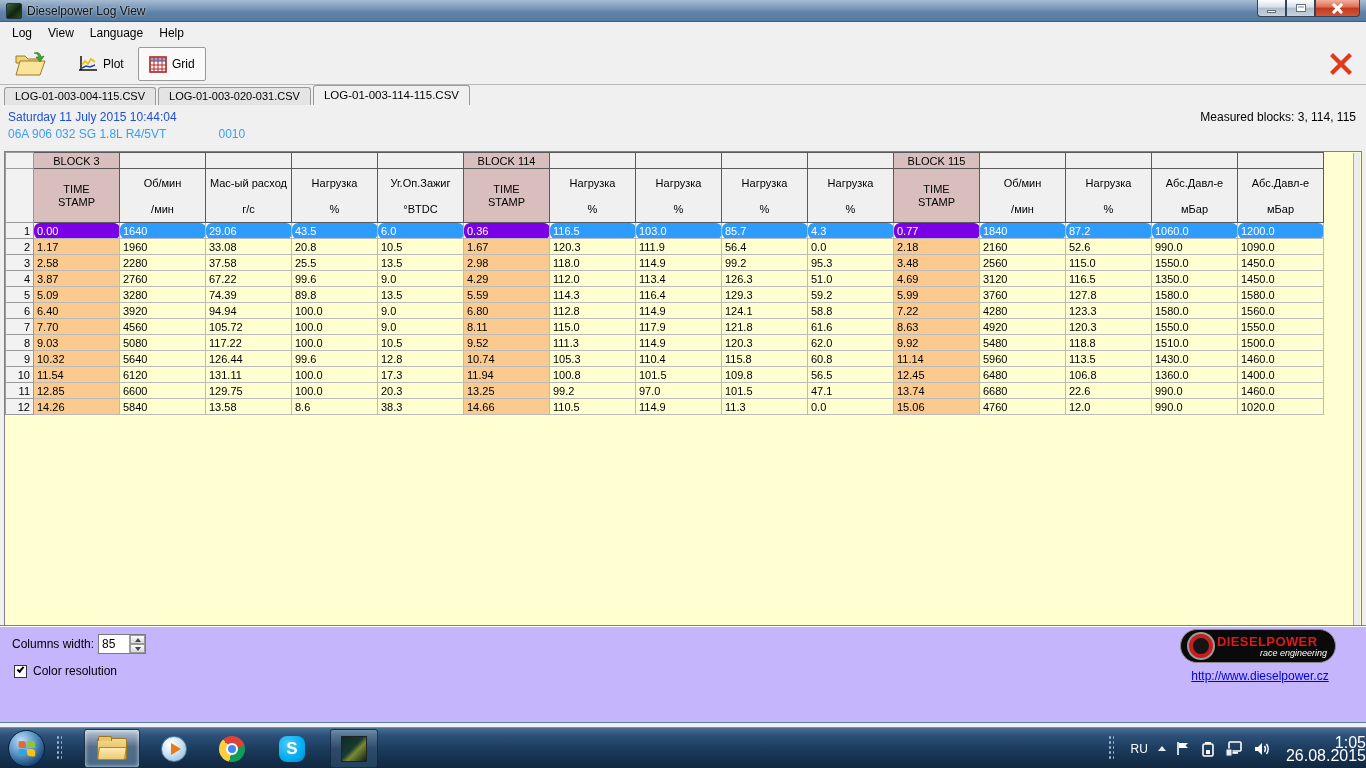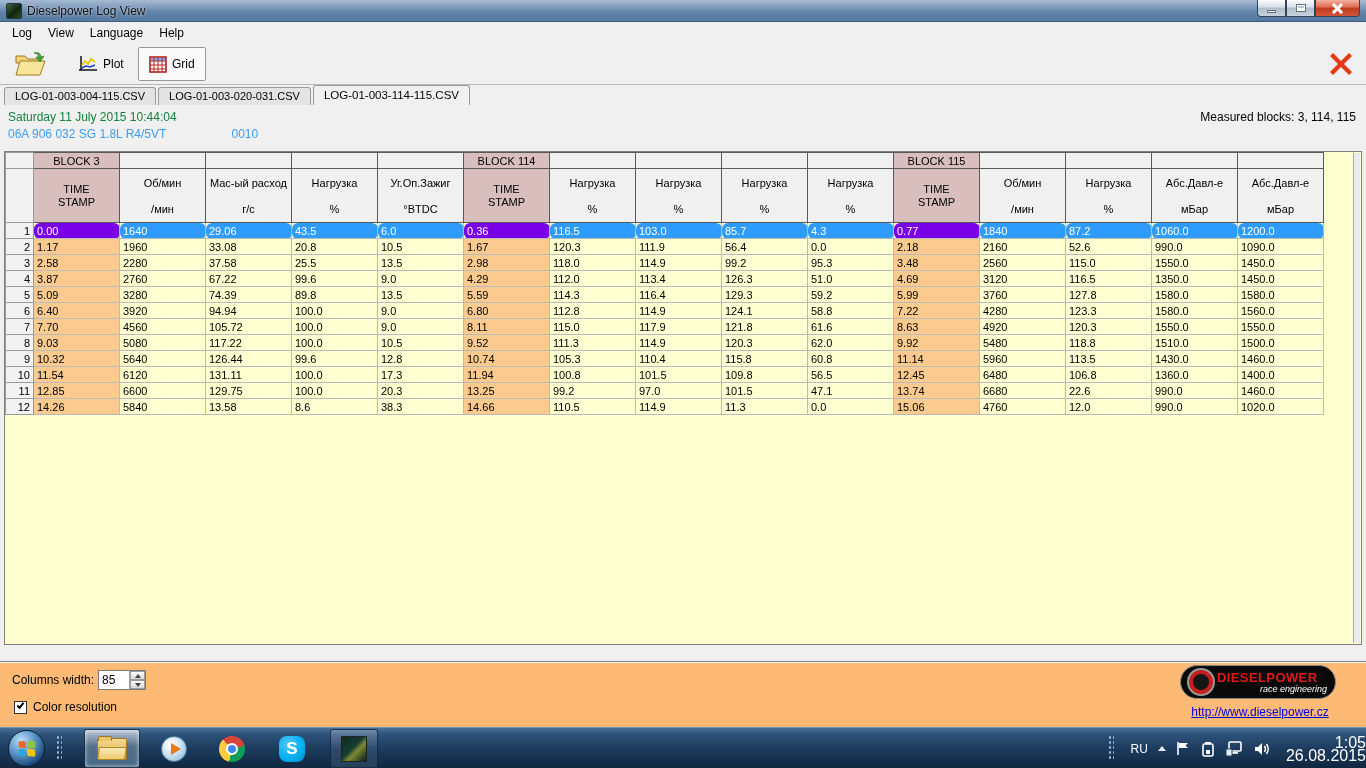--- a/index.html
+++ b/index.html
@@ -41,23 +41,23 @@
   .tb-closefile { position:absolute; right:10px; top:6px; width:30px; height:30px; display:flex; align-items:center; justify-content:center; }
 
   
   .tabstrip { position:absolute; left:0; top:85px; width:1366px; height:20px; display:flex; align-items:flex-end; padding-left:4px; }
   .tab { height:18px; padding:2px 10px 0; font-size:11px; background:#E4E4E4;
     border:1px solid #9A9A9A; border-bottom:none; border-radius:3px 3px 0 0; margin-right:2px; white-space:nowrap; }
   .tab.active { height:20px; background:#F0F0F0; font-size:11.5px; padding-top:3px; }
 
   
   .infopanel { position:absolute; left:0; top:105px; width:1366px; height:46px; background:#F0F0F0; }
-  .info-line1 { position:absolute; left:8px; top:5px; color:#15803d; font-size:12px; }
+  .info-line1 { position:absolute; left:8px; top:5px; color:#1d4ed8; font-size:12px; }
   .info-line2 { position:absolute; left:8px; top:22px; color:#3B9EF3; font-size:12px; }
-  .info-code { margin-left:62px; }
+  .info-code { margin-left:49px; }
   .measured { position:absolute; right:10px; top:5px; color:#000; font-size:12px; }
 
   
   .grid-area { position:absolute; left:4px; top:151px; width:1358px; height:494px;
     background:#FFFFD2; border:1px solid #808080; }
   .grid-scroll { position:absolute; right:1px; top:1px; bottom:1px; width:7px; background:#ECECEC; border-left:1px solid #ABABAB; }
   table.grid-table { border-collapse:collapse; table-layout:fixed; font-size:11px; margin:0; }
   .grid-table td,.grid-table th { height:16px; padding:0 3px; overflow:hidden; white-space:nowrap; font-weight:normal; }
   th.blk { background:#F0F0F0; border:1px solid #5A5A5A; text-align:center; }
   th.blk.pink { background:#D9BEBE; }
@@ -65,21 +65,21 @@
   th.ch.pink { background:#D9BEBE; }
   th.ch .top { margin-bottom:14px; }
   th.ch.pink .top { margin-bottom:1px; }
   th.rn, td.rn { background:#F2F2F2; border:1px solid #9A9A9A; text-align:right; padding-right:3px; }
   td.c { border:1px solid #BBBBBB; background:#FFFFD2; text-align:left; }
   td.c.ts { background:#FBCA8F; }
   tr.sel td.c { background:#2E9BFF; color:#fff; border-top:1px dotted #C25A2A; border-bottom:1px dotted #C25A2A;border-radius:6px; }
   tr.sel td.c.ts { background:#7A00E8; }
 
   
-  .bottompanel { position:absolute; left:0; top:661px; width:1366px; height:76px; background:#fdba74;
+  .bottompanel { position:absolute; left:0; top:625px; width:1366px; height:98px; background:#c4b5fd;
     border-top:1px solid #808080; box-shadow:inset 0 1px 0 #fff; border-bottom:1px solid #5F7FA2; }
   .cw-row { position:absolute; left:12px; top:8px; display:flex; align-items:center; font-size:12px; }
   .spinbox { display:flex; margin-left:4px; border:1px solid #7A7A7A; background:#fff; height:20px; }
   .spin-value { width:30px; padding:2px 3px; font-size:12px; }
   .spin-btns { width:16px; border-left:1px solid #A0A0A0; display:flex; flex-direction:column; }
   .spin-up,.spin-down { flex:1; background:linear-gradient(180deg,#FDFDFD,#D8D8D8); border:1px solid #9A9A9A; display:flex; align-items:center; justify-content:center; }
   .arr-up { width:0; height:0; border-left:3px solid transparent; border-right:3px solid transparent; border-bottom:4px solid #444; }
   .arr-down { width:0; height:0; border-left:3px solid transparent; border-right:3px solid transparent; border-top:4px solid #444; }
   .cb-row { position:absolute; left:14px; top:38px; display:flex; align-items:center; font-size:12px; }
   .checkbox { width:13px; height:13px; background:#fff; border:1px solid #333; margin-right:6px; position:relative; }

